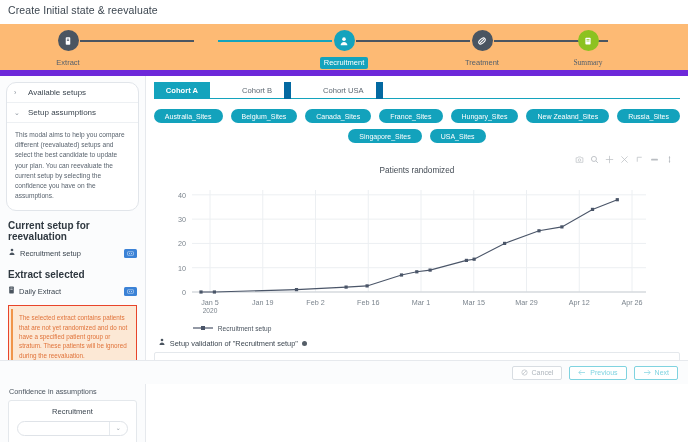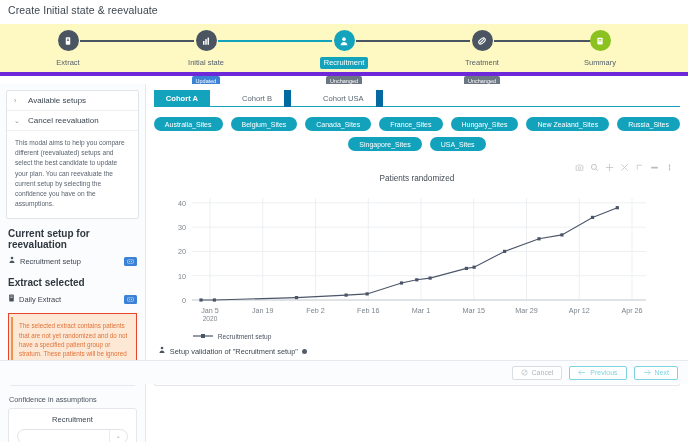--- a/index.html
+++ b/index.html
@@ -13,22 +13,22 @@
   .app { position: relative; width: 688px; height: 384px; background: #fff; }
 
   
   .title-bar {
     height: 20px; padding: 4px 0 0 8px;
     font-size: 10.5px; color: #3c4650; letter-spacing: .1px;
   }
 
   
   .stepper {
-    position: relative; height: 52px; margin: 4px 0 8px 0;
-    border-bottom: 4px solid #6d28d9; background: #fef9c3;
+    position: relative; height: 52px; margin: 4px 0 0 0;
+    border-bottom: 6px solid #6d28d9; background: #fdba74;
   }
   .step-track { position: absolute; top: 16px; left: 0; right: 0; height: 52px; }
   .seg { position: absolute; top: 0; height: 1.6px; }
   .step {
     position: absolute; top: -10px; width: 90px; margin-left: -45px;
     text-align: center;
   }
   .dot {
     width: 21px; height: 21px; border-radius: 50%;
     margin: 0 auto; display: flex; align-items: center; justify-content: center;
@@ -47,21 +47,21 @@
 
   
   .body-wrap { display: flex; height: 372px; }
 
   
   .sidebar {
     width: 175px; border-right: 1px solid #e6e9ed;
     background: #fbfcfd; padding: 6px 6px 0 6px; position: relative;
   }
   .panel {
-    border: 1px solid #e1e5ea; border-radius: 2px; background: #fff;
+    border: 1px solid #e1e5ea; border-radius: 10px; background: #fff;
   }
   .panel-row {
     display: flex; align-items: center; gap: 6px;
     padding: 5px 7px; font-size: 8px; color: #3c4650; cursor: pointer;
   }
   .panel-row + .panel-row { border-top: 1px solid #edf0f3; }
   .chev { font-size: 7px; color: #8a939d; width: 8px; display:inline-block; }
   .panel-body {
     border-top: 1px solid #edf0f3;
     padding: 7px 8px 9px 8px;
@@ -177,52 +177,41 @@
         <div class="step" style="left: 68px;">
           <div class="dot" style="background: rgb(74, 85, 97);">
             <svg width="12" height="12" viewBox="0 0 16 16">
               <rect x="5" y="3" width="6" height="10" rx="1" fill="#fff"></rect>
               <rect x="6.5" y="5" width="3" height="1" fill="#4a5561"></rect>
               <rect x="6.5" y="7" width="3" height="1" fill="#4a5561"></rect>
             </svg>
           </div>
           <div><span class="step-label">Extract</span></div>
         </div>
-        <div class="step" style="left: 206px;">
-          <div class="dot" style="background: rgb(74, 85, 97);">
-            <svg width="12" height="12" viewBox="0 0 16 16">
-              <rect x="4" y="8" width="2" height="5" fill="#fff"></rect>
-              <rect x="7" y="5.5" width="2" height="7.5" fill="#fff"></rect>
-              <rect x="10" y="3.5" width="2" height="9.5" fill="#fff"></rect>
-            </svg>
-          </div>
-          <div><span class="step-label">Initial state</span></div>
-          <div><span class="badge-chip" style="background: rgb(59, 130, 214);">Updated</span></div>
-        </div>
         <div class="step" style="left: 344px;">
           <div class="dot" style="background: rgb(20, 163, 189);">
             <svg width="12" height="12" viewBox="0 0 16 16">
               <circle cx="8" cy="5.5" r="2.4" fill="#fff"></circle>
               <path d="M3.5 13.5c0-2.6 2-4.3 4.5-4.3s4.5 1.7 4.5 4.3z" fill="#fff"></path>
             </svg>
           </div>
           <div><span class="step-label active">Recruitment</span></div>
           <div><span class="badge-chip" style="background: rgb(107, 118, 131);">Unchanged</span></div>
         </div>
         <div class="step" style="left: 482px;">
           <div class="dot" style="background: rgb(74, 85, 97);">
             <svg width="12" height="12" viewBox="0 0 16 16">
               <ellipse cx="8" cy="8" rx="5" ry="2.8" transform="rotate(-40 8 8)" fill="none" stroke="#fff" stroke-width="1.5"></ellipse>
               <line x1="5.5" y1="10.5" x2="10.5" y2="5.5" stroke="#fff" stroke-width="1.4"></line>
             </svg>
           </div>
           <div><span class="step-label">Treatment</span></div>
           <div><span class="badge-chip" style="background: rgb(107, 118, 131);">Unchanged</span></div>
         </div>
-        <div class="step" style="left: 600px;">
+        <div class="step" style="left: 588px; font-family: Liberation Serif, serif;">
           <div class="dot" style="background: rgb(140, 194, 32);">
             <svg width="12" height="12" viewBox="0 0 16 16">
               <rect x="4.5" y="3.5" width="7" height="9" rx="1" fill="#fff"></rect>
               <rect x="6" y="5.5" width="4" height="1" fill="#8cc220"></rect>
               <rect x="6" y="7.5" width="4" height="1" fill="#8cc220"></rect>
             </svg>
           </div>
           <div><span class="step-label">Summary</span></div>
         </div>
       </div>
@@ -232,21 +221,21 @@
 
     <div class="sidebar">
 
       <div class="panel">
         <div class="panel-row">
           <span class="chev">›</span>
           <span>Available setups</span>
         </div>
         <div class="panel-row">
           <span class="chev">⌄</span>
-          <span>Cancel reevaluation</span>
+          <span>Setup assumptions</span>
         </div>
         <div class="panel-body">This modal aims to help you compare different (reevaluated) setups and select the best candidate to update your plan. You can reevaluate the current setup by selecting the confidence you have on the assumptions.</div>
       </div>
 
       <div class="sec-title">Current setup for reevaluation</div>
       <div class="item-line">
         <span>
           <svg width="8" height="8" viewBox="0 0 16 16">
               <circle cx="8" cy="4" r="2.6" fill="#4a545f"></circle>
               <path d="M3 14c0-3 2.3-5 5-5s5 2 5 5z" fill="#4a545f"></path>

